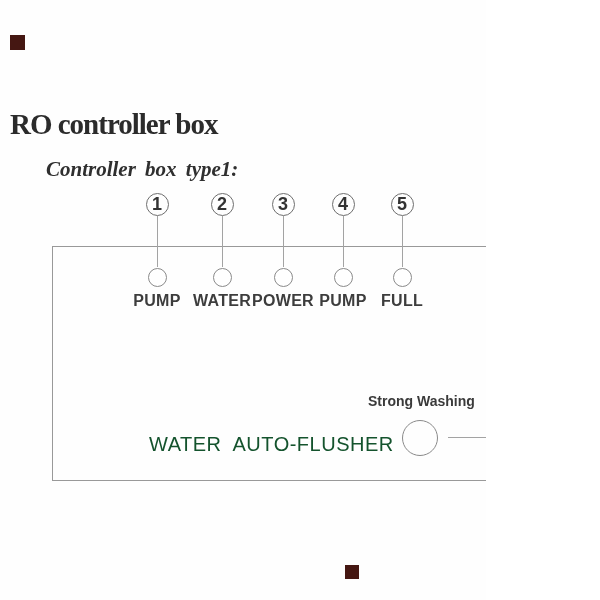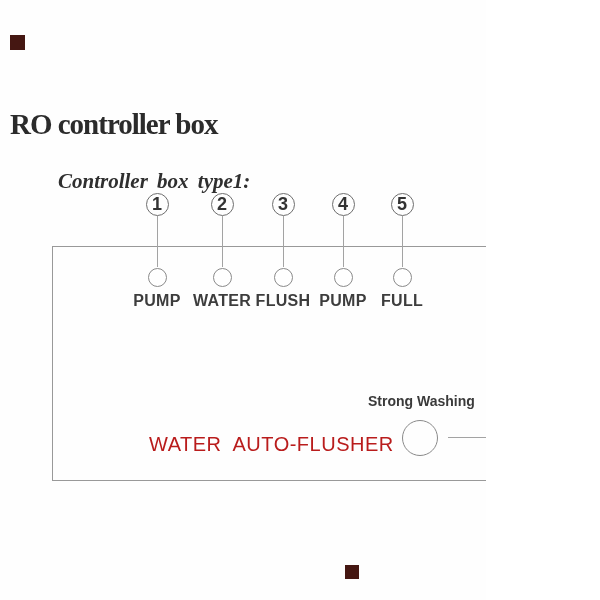--- a/index.html
+++ b/index.html
@@ -10,21 +10,21 @@
   .artifact-sq{position:absolute;background:#451712;}
   .sq-top{left:10px;top:35px;width:15px;height:15px;}
   .sq-bottom{left:345px;top:565px;width:14px;height:14px;}
 
   .page-title{
     position:absolute;left:10px;top:108px;margin:0;
     font-family:"Liberation Serif",serif;font-weight:bold;
     font-size:29px;letter-spacing:-1px;color:#2b2b2b;white-space:nowrap;
   }
   .subtitle{
-    position:absolute;left:46px;top:157px;margin:12px;
+    position:absolute;left:46px;top:157px;margin:0;
     font-family:"Liberation Serif",serif;font-weight:bold;font-style:italic;
     font-size:21px;word-spacing:4px;color:#2f2f2f;white-space:nowrap;
   }
 
   .panel{
     position:absolute;left:52px;top:246px;width:451px;height:235px;
     border:1px solid #999;background:transparent;box-sizing:border-box;
   }
 
   .ind-col{
@@ -58,21 +58,21 @@
     position:absolute;left:448px;top:437px;width:81px;height:1px;background:#a3a3a3;
   }
   .callout-six{
     position:absolute;left:529px;top:426px;width:23px;height:23px;box-sizing:border-box;
     border:1px solid #6e6e6e;border-radius:50%;background:#fefefe;
     display:flex;align-items:center;justify-content:center;
     font-size:18px;font-weight:bold;color:#333;
   }
   .panel-name{
     position:absolute;left:149px;top:433px;margin:0;
-    font-size:20px;font-weight:normal;letter-spacing:0.5px;color:#b91c1c;
+    font-size:20px;font-weight:normal;letter-spacing:0.5px;color:#14532d;
     white-space:pre;
   }
 </style>
 </head>
 <body>
 
 <div class="stage">
 
   <div class="artifact-sq sq-top"></div>
   <div class="artifact-sq sq-bottom"></div>
@@ -99,21 +99,21 @@
     <div class="led-circle"></div>
     <div class="led-label">WATER</div>
   </div>
 
   <div class="ind-col" style="--cx:283px">
     <div class="num-circle">
       <span>3</span>
     </div>
     <div class="leader-v"></div>
     <div class="led-circle"></div>
-    <div class="led-label">FLUSH</div>
+    <div class="led-label">POWER</div>
   </div>
 
   <div class="ind-col" style="--cx:343px">
     <div class="num-circle">
       <span>4</span>
     </div>
     <div class="leader-v"></div>
     <div class="led-circle"></div>
     <div class="led-label">PUMP</div>
   </div>

